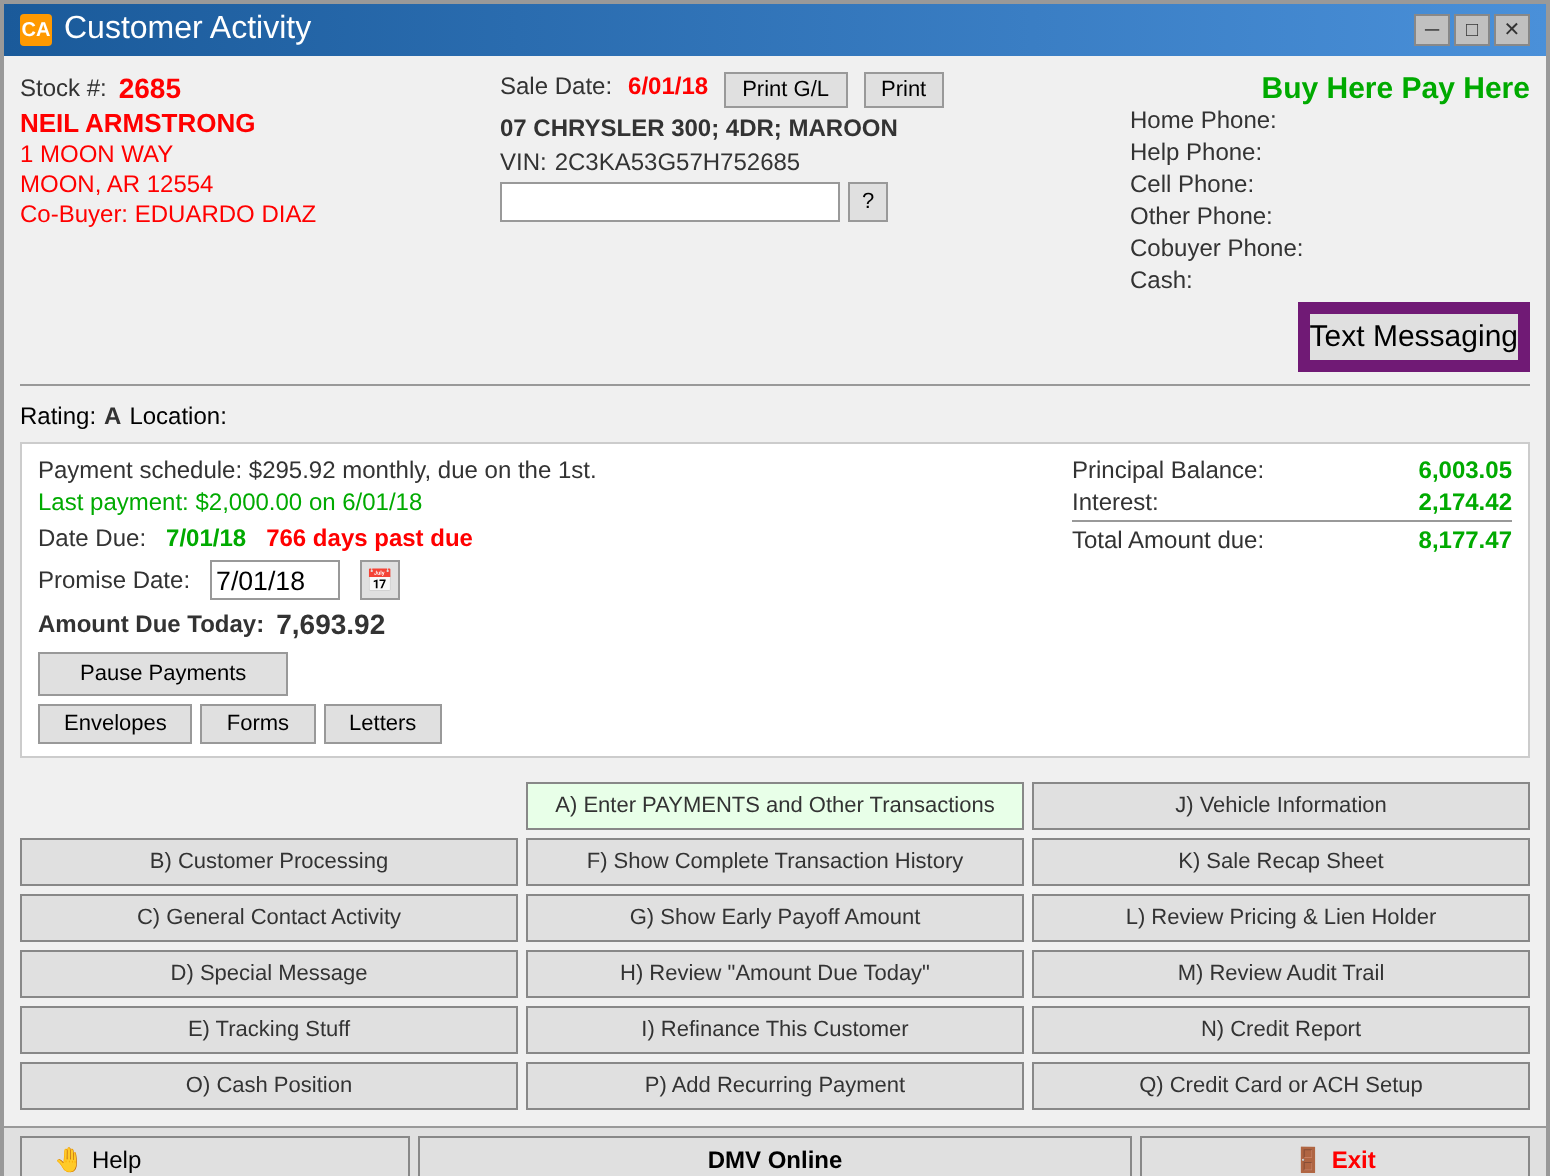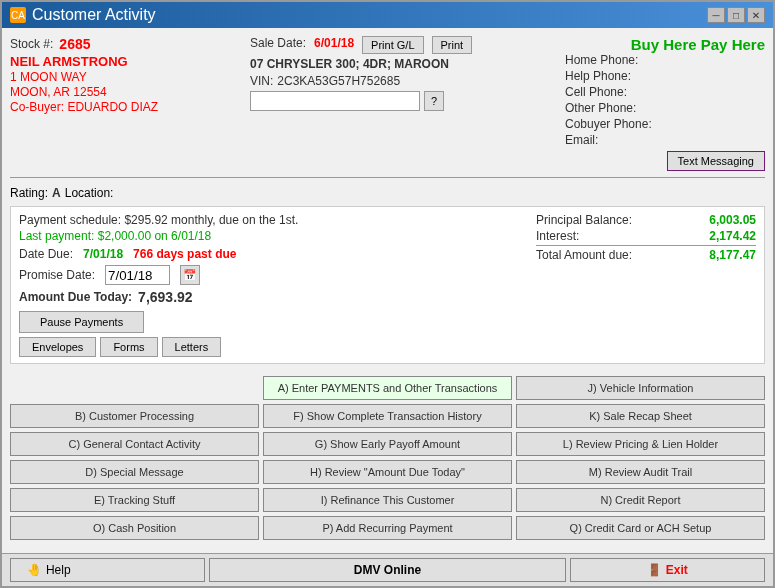--- a/index.html
+++ b/index.html
@@ -36,21 +36,21 @@
     .title-icon {
       width: 16px;
       height: 16px;
       background: #ff9900;
       border-radius: 2px;
       display: flex;
       align-items: center;
       justify-content: center;
       font-size: 10px;
       color: white;
-      font-weight: normal;
+      font-weight: bold;
     }
     .title-text {
       font-size: 16px;
       font-weight: normal;
     }
     .title-controls {
       display: flex;
       gap: 2px;
     }
     .title-btn {
@@ -144,24 +144,24 @@
     }
     .phone-label { color: #333; text-align: right; }
     .buy-here {
       color: #00aa00;
       font-weight: bold;
       font-size: 15px;
       text-align: right;
     }
     .text-msg-btn {
       background: #e0e0e0;
-      border: 1px solid #701a75;
-      padding: 3px 10px;
-      cursor: pointer;
-      font-size: 11px;
+      border: 6px solid #701a75;
+      padding: 3px 0;
+      cursor: pointer;
+      font-size: 15px;
       display: block;
       margin-top: 4px;
       margin-left: auto;
     }
     .divider {
       border-top: 1px solid #999;
       margin: 2px 0;
     }
     .rating-row {
       display: flex;
@@ -364,21 +364,21 @@
         <div class="phone-row">
           <span class="phone-label">Cell Phone:</span>
         </div>
         <div class="phone-row">
           <span class="phone-label">Other Phone:</span>
         </div>
         <div class="phone-row">
           <span class="phone-label">Cobuyer Phone:</span>
         </div>
         <div class="phone-row">
-          <span class="phone-label">Email:</span>
+          <span class="phone-label">Cash:</span>
         </div>
         <button class="text-msg-btn">Text Messaging</button>
       </div>
     </div>
 
     <div class="divider"></div>
     <div class="rating-row">
       <span>Rating:</span>
       <span style="font-weight:bold;color:#333;">A</span>
       <span>Location:</span>

